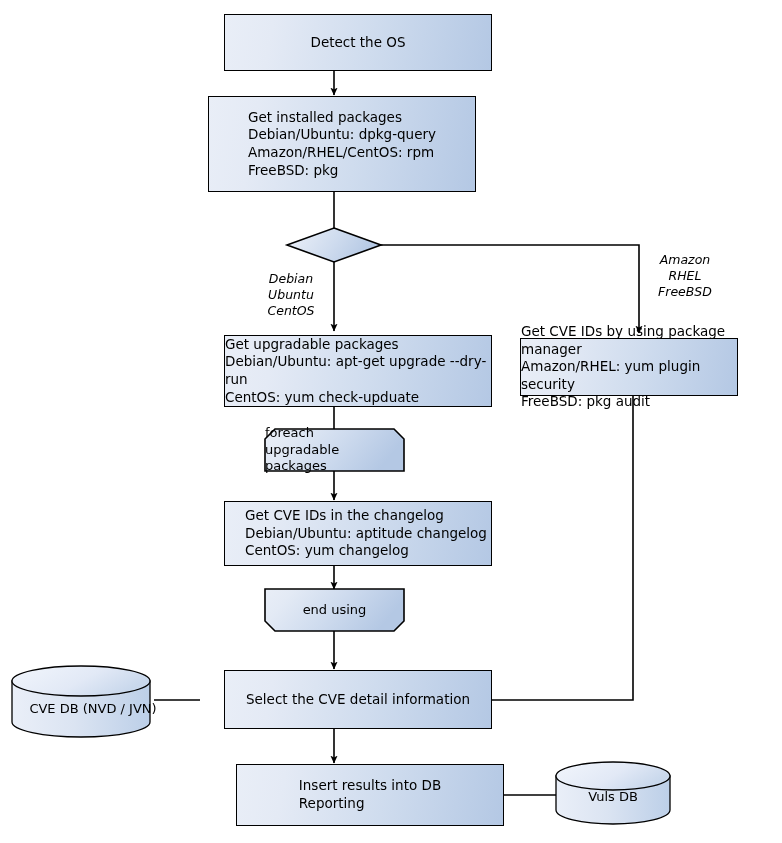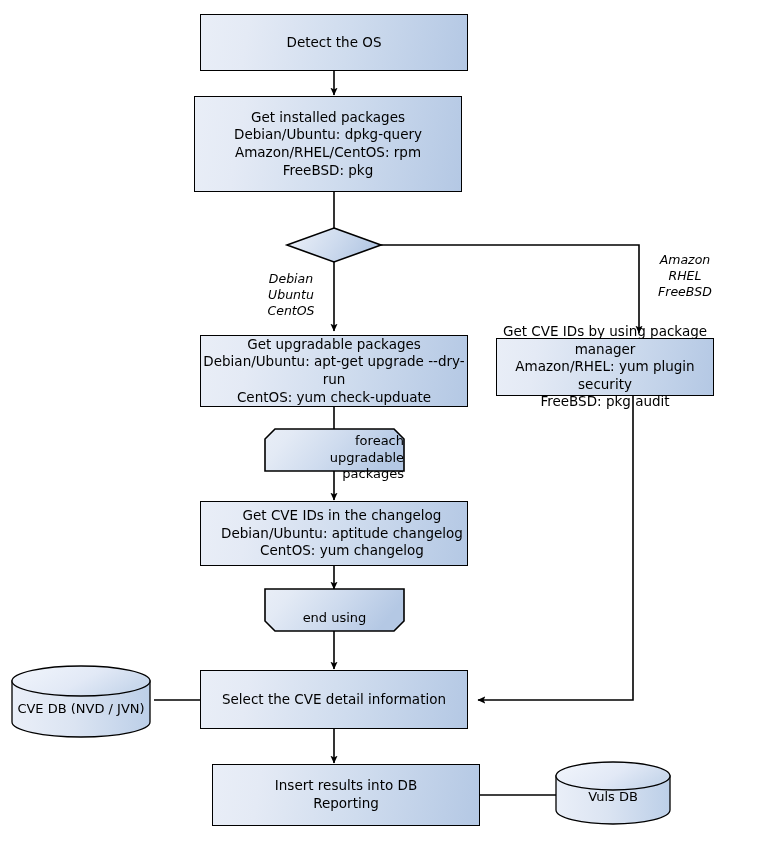--- a/index.html
+++ b/index.html
@@ -25,50 +25,50 @@
     width: 782px;
     height: 843px;
     pointer-events: none;
   }
   .node {
     position: absolute;
     box-sizing: border-box;
     display: flex;
     align-items: center;
     justify-content: center;
-    text-align: center;
+    text-align: left;
     color: #000000;
     line-height: 1.30;
     white-space: pre-line;
+    margin-left: 24px;
   }
   
   .proc {
     border: 1.6px solid #000000;
     background: linear-gradient(100deg, #e9eef7 0%, #e4eaf5 18%, #cfdcee 55%, #b4c8e4 100%);
     font-size: 13.5px;
   }
   
   .loopshape {
     position: absolute;
   }
   .loopshape .lbl {
     position: absolute;
     left: 0;
     top: 0;
     width: 100%;
     height: 100%;
     display: flex;
     align-items: center;
     justify-content: center;
-    text-align: right;
+    text-align: left;
     font-size: 13px;
     color: #000;
     line-height: 1.30;
     white-space: pre-line;
-    margin-top: 8px;
   }
   
   .cyl {
     position: absolute;
   }
   .cyl .cyl-lbl {
     position: absolute;
     left: 0;
     width: 100%;
     text-align: center;
@@ -153,21 +153,21 @@
     </g>
 
     <g>
       <path d="M556,776 L556,810 A57,14 0 0 0 670,810 L670,776 Z" fill="url(#cylbody)" stroke="#000000" stroke-width="1.3"></path>
       <ellipse cx="613" cy="776" rx="57" ry="14" fill="url(#cyltop)" stroke="#000000" stroke-width="1.3"></ellipse>
     </g>
   </svg>
 
   <div class="node proc" style="left:200px; top:14px; width:268px; height:57px;">Detect the OS</div>
 
-  <div class="node proc" style="left:194px; top:96px; width:268px; height:96px;">Get installed packages
+  <div class="node proc" style="left:184px; top:96px; width:268px; height:96px;">Get installed packages
 Debian/Ubuntu: dpkg-query
 Amazon/RHEL/CentOS: rpm
 FreeBSD: pkg</div>
 
   <div class="node proc" style="left:200px; top:335px; width:268px; height:72px;">Get upgradable packages
 Debian/Ubuntu: apt-get upgrade --dry-run
 CentOS: yum check-upduate</div>
 
   <div class="node proc" style="left:496px; top:338px; width:218px; height:58px;">Get CVE IDs by using package manager
 Amazon/RHEL: yum plugin security
@@ -186,21 +186,21 @@
 
   <div class="loopshape" style="left:265px; top:429px; width:139px; height:42px;">
     <div class="lbl">foreach
 upgradable  packages</div>
   </div>
 
   <div class="loopshape" style="left:265px; top:589px; width:139px; height:42px;">
     <div class="lbl">end using</div>
   </div>
 
-  <div class="cyl" style="left:12px; top:666px; width:138px; height:80px;">
+  <div class="cyl" style="left:24px; top:666px; width:138px; height:80px;">
     <div class="cyl-lbl" style="top:35px;">CVE DB (NVD / JVN)</div>
   </div>
 
   <div class="cyl" style="left:556px; top:762px; width:114px; height:62px;">
     <div class="cyl-lbl" style="top:27px;">Vuls DB</div>
   </div>
 
   <div class="edgelabel" style="left:258px; top:271px; width:66px;">Debian
 Ubuntu
 CentOS</div>

